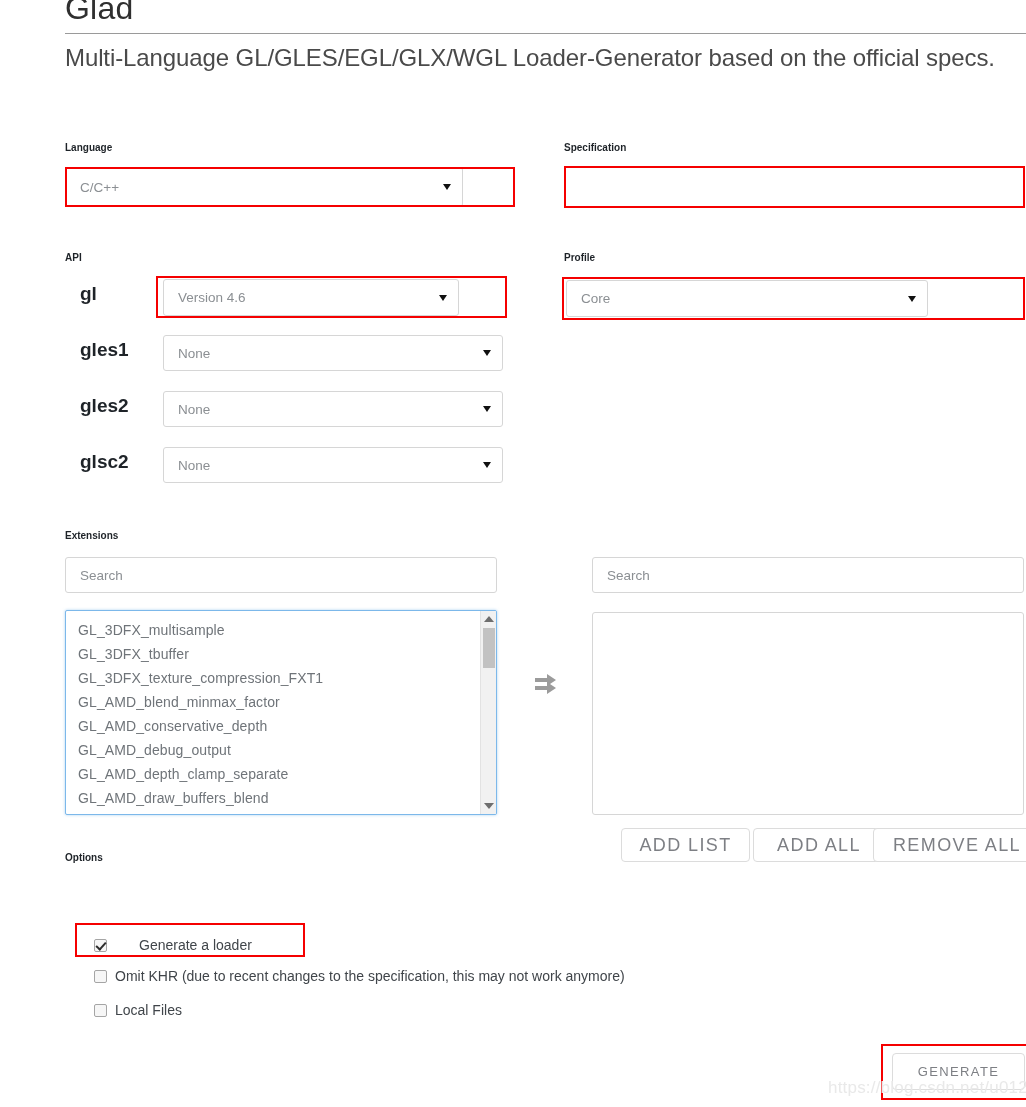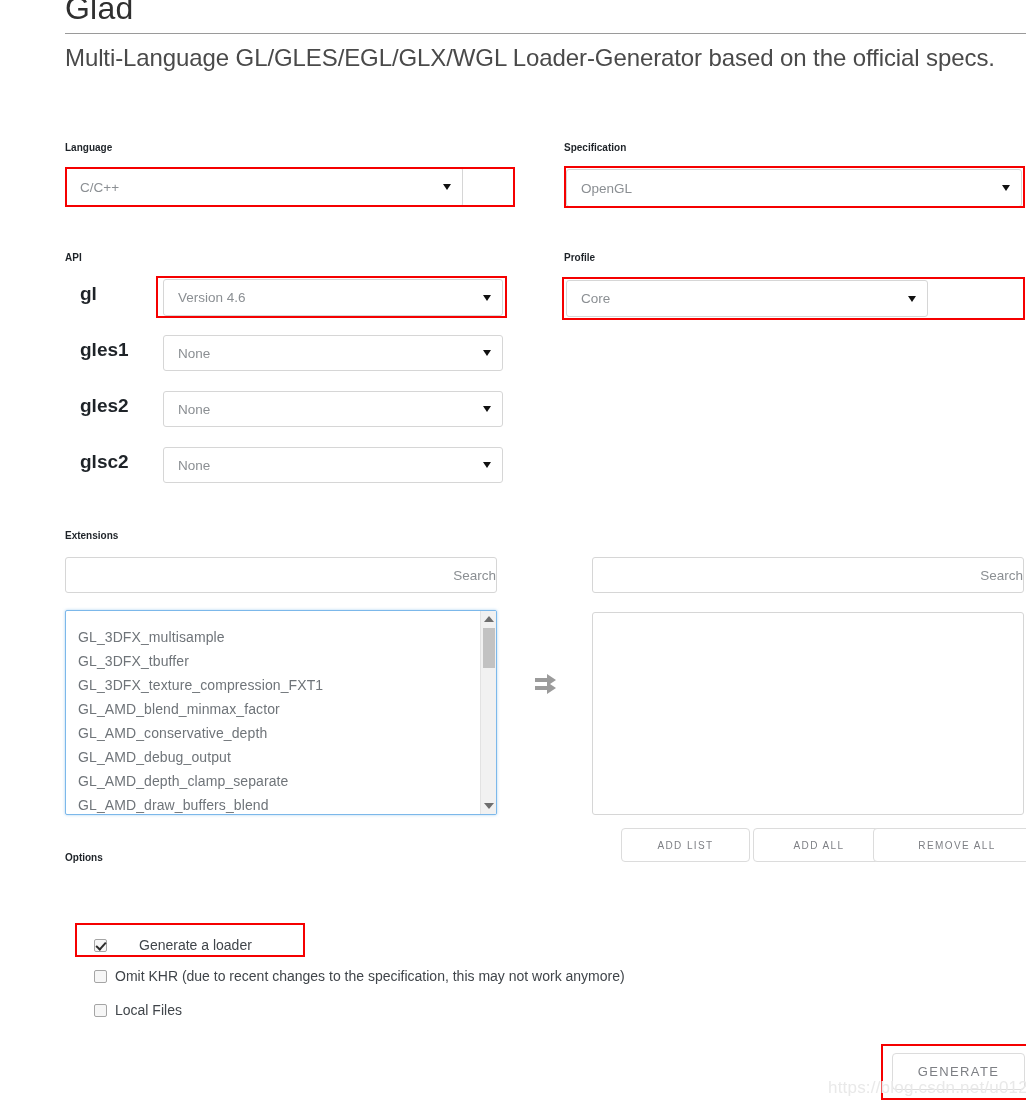--- a/index.html
+++ b/index.html
@@ -56,31 +56,31 @@
   .redbox {
     position: absolute; border: 2px solid #f50000; background: transparent;
     pointer-events: none;
   }
 
   
   .search-input {
     position: absolute; background: #ffffff;
     border: 1px solid #d6d6d6; border-radius: 3px;
     font-size: 13.5px; color: #8b8f93;
-    display: flex; align-items: center; padding-left: 14px; justify-content: flex-end;
+    display: flex; align-items: center; padding-left: 14px;
   }
   .ext-list {
     position: absolute; background: #ffffff;
     border: 1px solid #7cb8ea; border-radius: 2px;
     box-shadow: 0 0 3px rgba(100,170,230,0.55);
     overflow: hidden;
   }
   .ext-items {
     position: absolute; left: 0; top: 0; right: 17px; bottom: 0;
-    padding: 14px 0 0 12px; overflow: hidden; border-radius: 6px;
+    padding: 7px 0 0 12px; overflow: hidden; border-radius: 6px;
   }
   .ext-item {
     font-size: 14px; color: #6f7479; line-height: 24px;
     white-space: nowrap; letter-spacing: 0.1px;
   }
   .ext-scroll {
     position: absolute; right: 0; top: 0; width: 16px; bottom: 0;
     background: #f1f1f1; border-left: 1px solid #e2e2e2;
   }
   .ext-scroll .arr {
@@ -97,21 +97,21 @@
   }
   .ext-box-empty {
     position: absolute; background: #ffffff;
     border: 1px solid #d6d6d6; border-radius: 3px;
   }
   .swap-icon { position: absolute; }
 
   .btn {
     position: absolute; background: #ffffff;
     border: 1px solid #dcdcdc; border-radius: 4px;
-    font-size: 10px; letter-spacing: 1.4px;
+    font-size: 18px; letter-spacing: 1.4px;
     color: #7d7f84;
     display: flex; align-items: center; justify-content: center;
     cursor: pointer;
   }
 
   
   .opt-row { position: absolute; display: flex; align-items: center; }
   .cbox {
     width: 13px; height: 13px; border: 1px solid #a5a5a5;
     background: #f6f6f6; border-radius: 2px;
@@ -141,30 +141,26 @@
   <div class="subtitle">Multi-Language GL/GLES/EGL/GLX/WGL Loader-Generator based on the official specs.</div>
 
   <div class="field-label" style="left:20px; top:142px;">Language</div>
   <div class="select" style="left:20px; top:167px; width:398px; height:40px;">
     <span>C/C++</span>
     <span class="caret"></span>
   </div>
   <div class="redbox" style="left:20px; top:167px; width:450px; height:40px;"></div>
 
   <div class="field-label" style="left:519px; top:142px;">Specification</div>
-  <div class="select" style="left:521px; top:169px; width:456px; height:38px;">
-    <span>OpenGL</span>
-    <span class="caret"></span>
-  </div>
   <div class="redbox" style="left:519px; top:166px; width:461px; height:42px;"></div>
 
   <div class="field-label" style="left:20px; top:252px;">API</div>
 
   <div class="sub-label" style="left:35px; top:283px;">gl</div>
-  <div class="select" style="left:118px; top:279px; width:340px; height:37px;">
+  <div class="select" style="left:118px; top:279px; width:296px; height:37px;">
     <span>Version 4.6</span>
     <span class="caret"></span>
   </div>
   <div class="redbox" style="left:111px; top:276px; width:351px; height:42px;"></div>
 
   <div class="sub-label" style="left:35px; top:339px;">gles1</div>
   <div class="select" style="left:118px; top:335px; width:340px; height:36px;">
     <span>None</span>
     <span class="caret"></span>
   </div>

